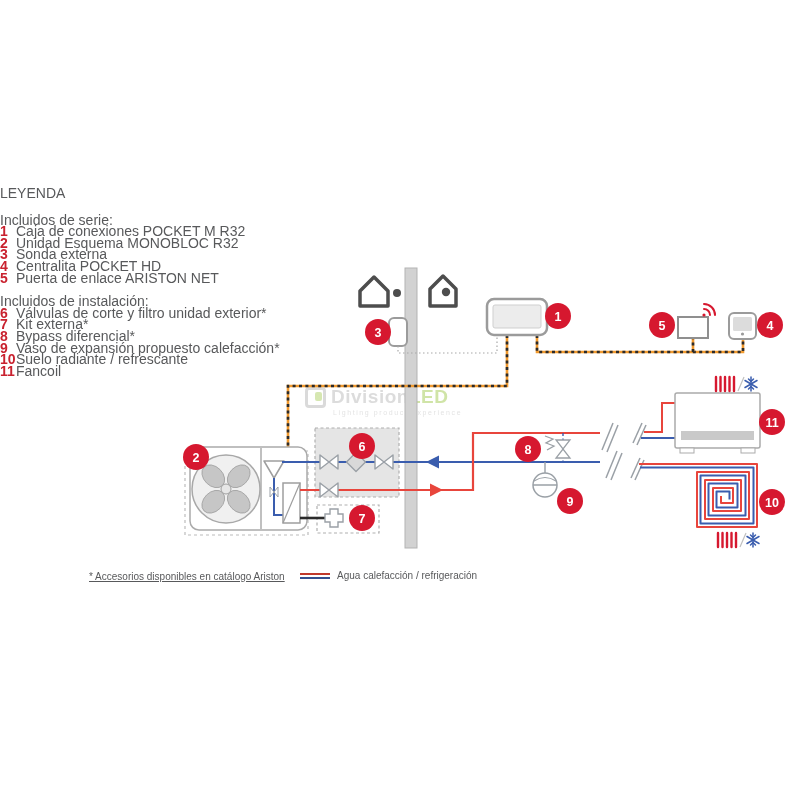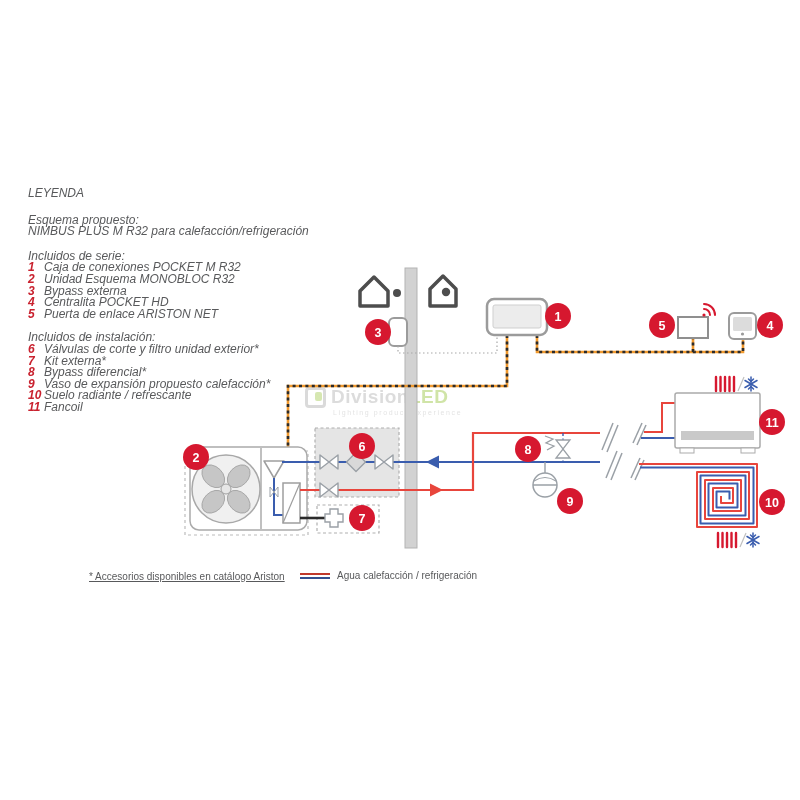--- a/index.html
+++ b/index.html
@@ -1,21 +1,21 @@
 <!DOCTYPE html>
 <html><head>
 <meta charset="utf-8">
 <style>
   html,body{margin:0;padding:0;background:#fff;}
   #canvas{
     position:relative;width:800px;height:800px;background:#ffffff;overflow:hidden;
     font-family:"Liberation Sans","DejaVu Sans",sans-serif;color:#58595b;
   }
   
-  .legend{position:absolute;left:28px;top:188px;width:340px;font-size:12px;line-height:11.6px;z-index:3;font-style:italic;}
+  .legend{position:absolute;left:0;top:188px;width:340px;font-size:14px;line-height:11.6px;z-index:3;}
   .lg-title{margin-bottom:15px;}
   .lg-scheme{margin-bottom:13px;}
   .lg-group{margin-bottom:12px;}
   .lg-row{display:flex;}
   .lg-num{color:#c9222f;font-weight:bold;width:16px;flex:none;}
   
   .footnote{position:absolute;left:89px;top:571px;font-size:10px;z-index:3;text-decoration:underline;}
   .water-legend{position:absolute;left:300px;top:570px;display:flex;align-items:center;font-size:10px;z-index:3;}
   .water-lines{width:30px;margin-right:7px;}
   .water-lines .r{height:2px;background:#c0392b;margin-bottom:2px;}
@@ -42,37 +42,33 @@
       <span class="wm-logo">
           <i></i>
         </span>
       <span class="wm-brand"><span>Division</span><span class="led">LED</span></span>
     </div>
     <div class="wm-tagline">Lighting product experience</div>
   </div>
 
   <div class="legend">
     <div class="lg-title">LEYENDA</div>
-    <div class="lg-scheme">
-      <div>Esquema propuesto:</div>
-      <div>NIMBUS PLUS M R32 para calefacción/refrigeración</div>
-    </div>
     <div class="lg-group">
       <div>Incluidos de serie:</div>
       <div class="lg-row">
           <span class="lg-num">1</span>
           <span>Caja de conexiones POCKET M R32</span>
         </div>
       <div class="lg-row">
           <span class="lg-num">2</span>
           <span>Unidad Esquema MONOBLOC R32</span>
         </div>
       <div class="lg-row">
           <span class="lg-num">3</span>
-          <span>Bypass externa</span>
+          <span>Sonda externa</span>
         </div>
       <div class="lg-row">
           <span class="lg-num">4</span>
           <span>Centralita POCKET HD</span>
         </div>
       <div class="lg-row">
           <span class="lg-num">5</span>
           <span>Puerta de enlace ARISTON NET</span>
         </div>
     </div>

